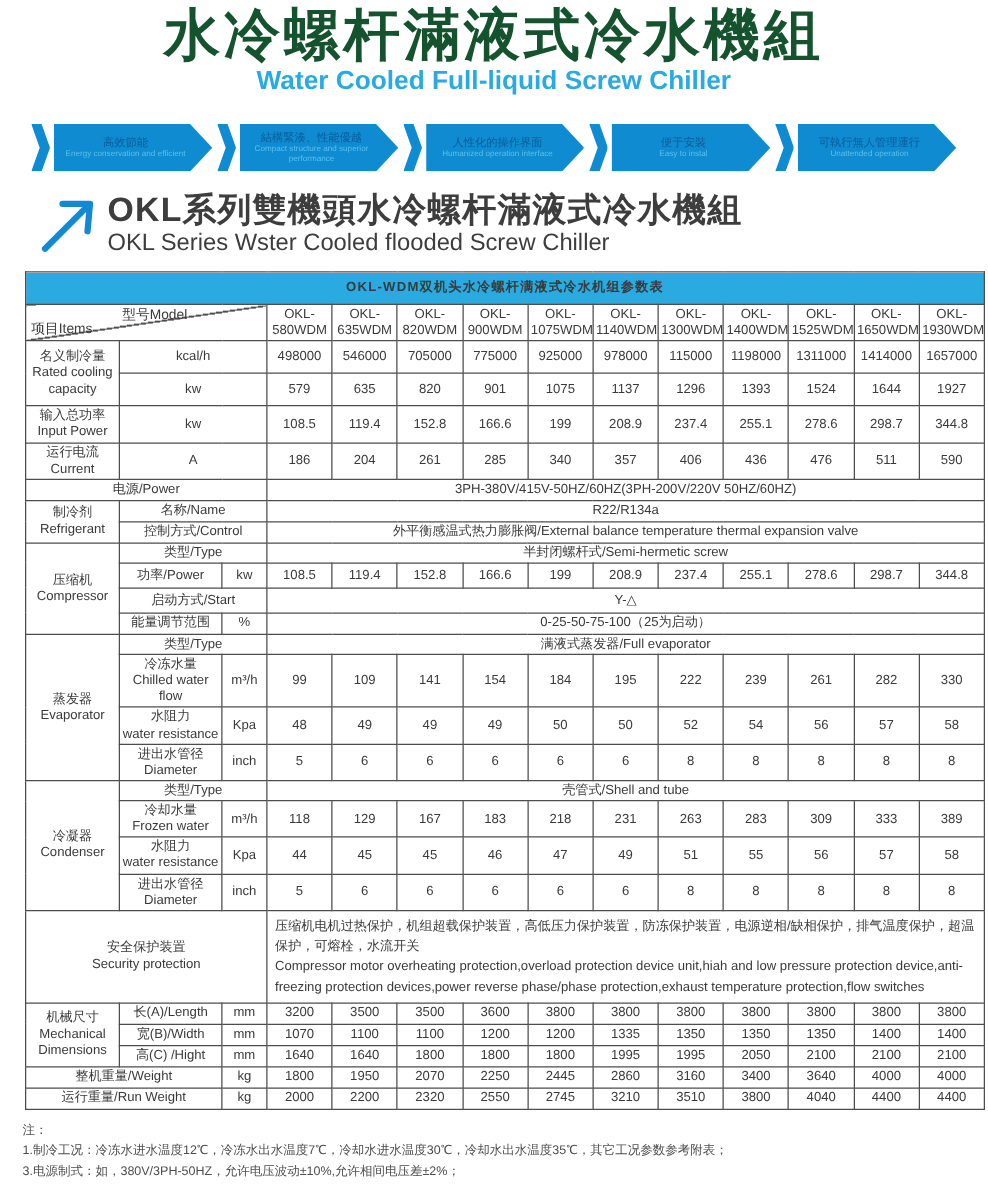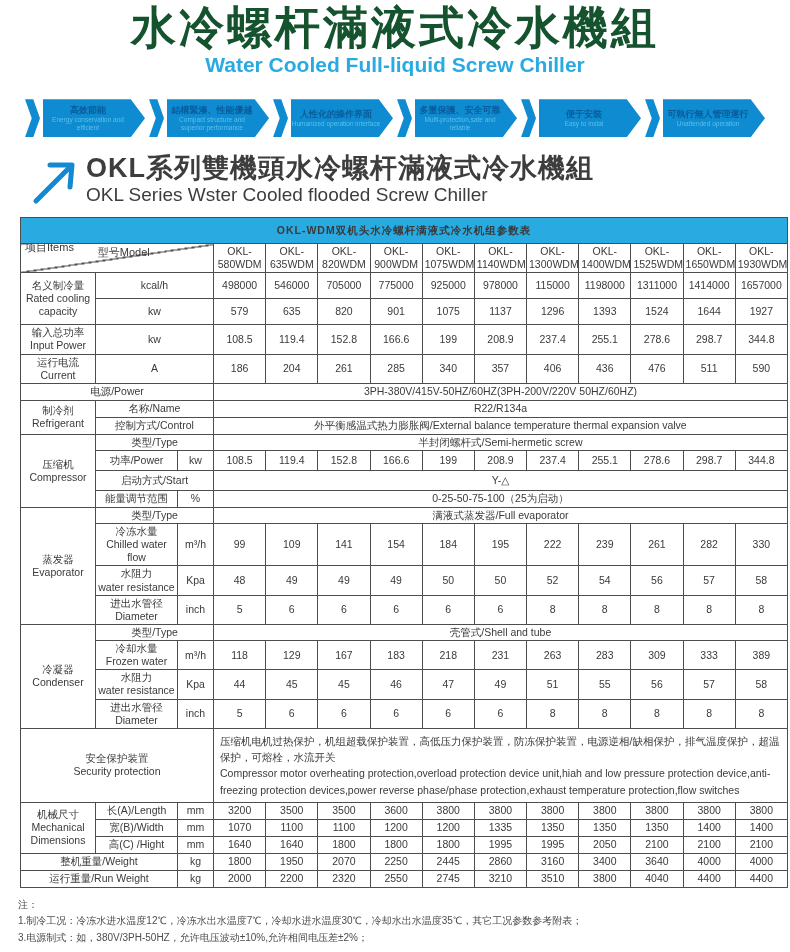--- a/index.html
+++ b/index.html
@@ -17,24 +17,24 @@
   .banner-unit:last-child { margin-right: 0; }
   .banner-chevron {
     width: 15px; background: #0e8bd1; margin-right: 3px;
     clip-path: polygon(0 0, 55% 0, 100% 50%, 55% 100%, 0 100%, 45% 50%);
   }
   .banner-body {
     flex: 1; background: #0e8bd1; clip-path: polygon(0 0, 86% 0, 100% 50%, 86% 100%, 0 100%);
     display: flex; flex-direction: column; justify-content: center; align-items: center;
     padding-right: 12px; text-align: center;
   }
-  .banner-zh { color: #0a5c99; font-size: 9px; font-weight: bold; line-height: 1.2; white-space: nowrap; }
+  .banner-zh { color: #0a5c99; font-size: 9px; font-weight: normal; line-height: 1.2; white-space: nowrap; }
   .banner-en { color: #5bc1ec; font-size: 6.5px; line-height: 1.15; }
   
-  .section-head { display: flex; align-items: flex-end; margin: 16px 0 0 28px; }
+  .section-head { display: flex; align-items: flex-start; margin: 16px 0 0 28px; }
   .section-arrow { width: 52px; height: 52px; margin-right: 6px; flex: 0 0 auto; }
   .section-title-zh { font-size: 27px; font-weight: bold; color: #3d3d3d; letter-spacing: 1px; line-height: 1.15; }
   .section-title-en { font-size: 19px; color: #3d3d3d; line-height: 1.2; }
   
   table.spec {
     width: 768px; margin: 10px 0 0 20px; border-collapse: collapse; table-layout: fixed;
   }
   table.spec th, table.spec td {
     border: 1px solid #4d4d4d; text-align: center; vertical-align: middle;
     font-size: 10.5px; color: #3a3a3a; padding: 1px 2px; line-height: 1.25;
@@ -44,21 +44,21 @@
     background: #29abe2; color: #ffffff; font-size: 17px; font-weight: bold;
     height: 26px; letter-spacing: 1px;
   }
   td.corner {
     position: relative; height: 29px;
     background-image: linear-gradient(to bottom right,
       transparent calc(50% - 0.7px), #4d4d4d calc(50% - 0.7px),
       #4d4d4d calc(50% + 0.7px), transparent calc(50% + 0.7px));
   }
   .c-top { position: absolute; top: 2px; left: 40%; font-size: 11px; }
-  .c-bot { position: absolute; bottom: 18px; left: 4px; font-size: 11px; }
+  .c-bot { position: absolute; bottom: 2px; left: 4px; font-size: 11px; }
   td.model { font-size: 11.5px; line-height: 1.2; }
   td.grp, td.lab { font-size: 10.5px; }
   td.val { font-size: 11px; }
   td.unit { font-size: 10px; padding: 1px 0; }
   td.mrg { font-size: 10.5px; margin-left: 48px; }
   td.mrg.left { text-align: left; padding: 4px 6px; line-height: 1.55; }
   
   .notes { margin: 9px 18px 0 18px; font-size: 10px; color: #4d4d4d; line-height: 1.65; }
 </style>
 </head>
@@ -87,27 +87,20 @@
   <div class="banner-unit">
     <div class="banner-chevron"></div>
     <div class="banner-body">
       <span class="banner-zh">人性化的操作界面</span>
       <span class="banner-en">Humanized operation interface</span>
     </div>
   </div>
   <div class="banner-unit">
     <div class="banner-chevron"></div>
     <div class="banner-body">
-      <span class="banner-zh">多重保護、安全可靠</span>
-      <span class="banner-en">Multi-protection,safe and reliable</span>
-    </div>
-  </div>
-  <div class="banner-unit">
-    <div class="banner-chevron"></div>
-    <div class="banner-body">
       <span class="banner-zh">便于安裝</span>
       <span class="banner-en">Easy to instal</span>
     </div>
   </div>
   <div class="banner-unit">
     <div class="banner-chevron"></div>
     <div class="banner-body">
       <span class="banner-zh">可執行無人管理運行</span>
       <span class="banner-en">Unattended operation</span>
     </div>

